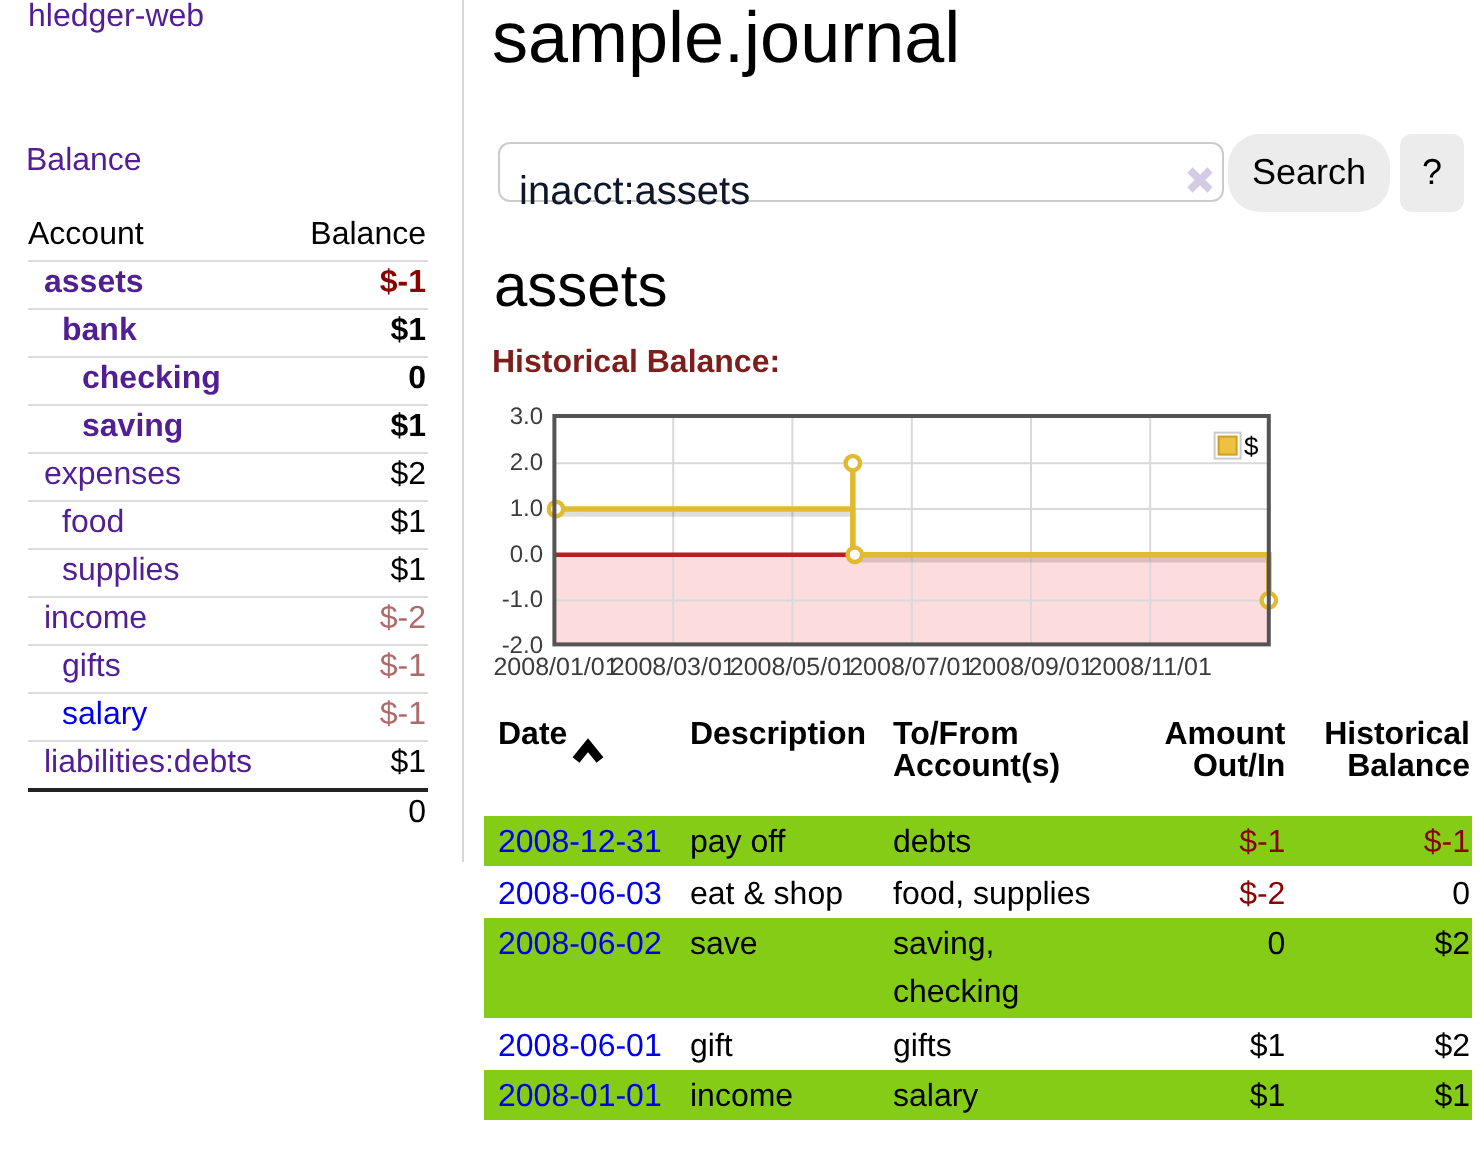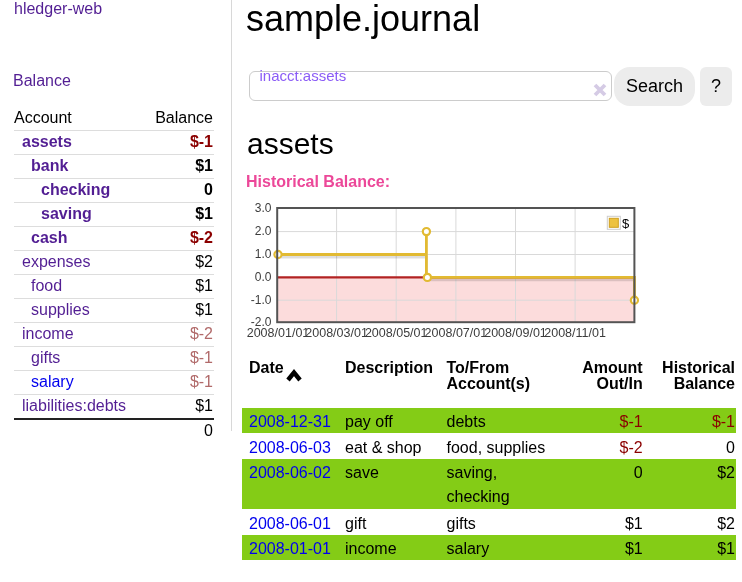--- a/index.html
+++ b/index.html
@@ -23,24 +23,24 @@
 #acctbl tr.total{border-bottom:none;}
 #acctbl td.bal,#acctbl th.bal{text-align:right;padding-right:1px;width:60px;}
 #acctbl .l0{padding-left:8px;}
 #acctbl .l1{padding-left:17px;margin-top:17px;}
 #acctbl .l2{padding-left:27px;}
 #acctbl .b{font-weight:bold;}
 
 
 #h1{position:absolute;left:246px;top:-1.5px;font-size:36px;line-height:40px;font-weight:400;color:#000;}
 #h2{position:absolute;left:247px;top:127px;font-size:30px;line-height:33px;font-weight:400;color:#000;}
-#hb{position:absolute;left:246px;top:173px;font-size:16px;font-weight:bold;color:#ec4899;}
+#hb{position:absolute;left:246px;top:173px;font-size:16px;font-weight:bold;color:#7f1d1d;}
 
 #sinput{position:absolute;left:249px;top:71px;width:361px;height:28px;border:1px solid #ccc;border-radius:6px;background:#fff;}
-#stext{position:absolute;left:259.5px;top:68px;font-size:15px;line-height:16px;color:#8b5cf6;}
+#stext{position:absolute;left:259.5px;top:88px;font-size:20px;line-height:16px;color:#0f172a;}
 #xicon{position:absolute;left:593px;top:83px;}
 #sbtn{position:absolute;left:614px;top:67px;width:81px;height:39px;background:#ececec;border-radius:16px;text-align:center;font-size:18px;line-height:39px;color:#000;}
 #qbtn{position:absolute;left:700px;top:67px;width:32px;height:39px;background:#ececec;border-radius:6px;text-align:center;font-size:18px;line-height:39px;color:#000;}
 
 
 #reg{position:absolute;left:242px;top:359.5px;width:494px;border-collapse:collapse;table-layout:fixed;font-size:16px;}
 #reg th{font-weight:bold;vertical-align:top;padding:0 0 15.9px 0;line-height:16.2px;}
 #reg th.l,#reg td.l{text-align:left;padding-left:7px;}
 #reg th.r,#reg td.r{text-align:right;padding-right:1px;}
 #reg td{padding-top:2.3px;padding-bottom:0;vertical-align:top;line-height:23.2px;}
@@ -68,24 +68,20 @@
         <td class="l1 b"><a class="purple" href="#">bank</a></td>
         <td class="bal b">$1</td>
       </tr>
 <tr>
         <td class="l2 b"><a class="purple" href="#">checking</a></td>
         <td class="bal b">0</td>
       </tr>
 <tr>
         <td class="l2 b"><a class="purple" href="#">saving</a></td>
         <td class="bal b">$1</td>
-      </tr>
-<tr>
-        <td class="l1 b"><a class="purple" href="#">cash</a></td>
-        <td class="bal b dred">$-2</td>
       </tr>
 <tr>
         <td class="l0"><a class="purple" href="#">expenses</a></td>
         <td class="bal">$2</td>
       </tr>
 <tr>
         <td class="l1"><a class="purple" href="#">food</a></td>
         <td class="bal">$1</td>
       </tr>
 <tr>

